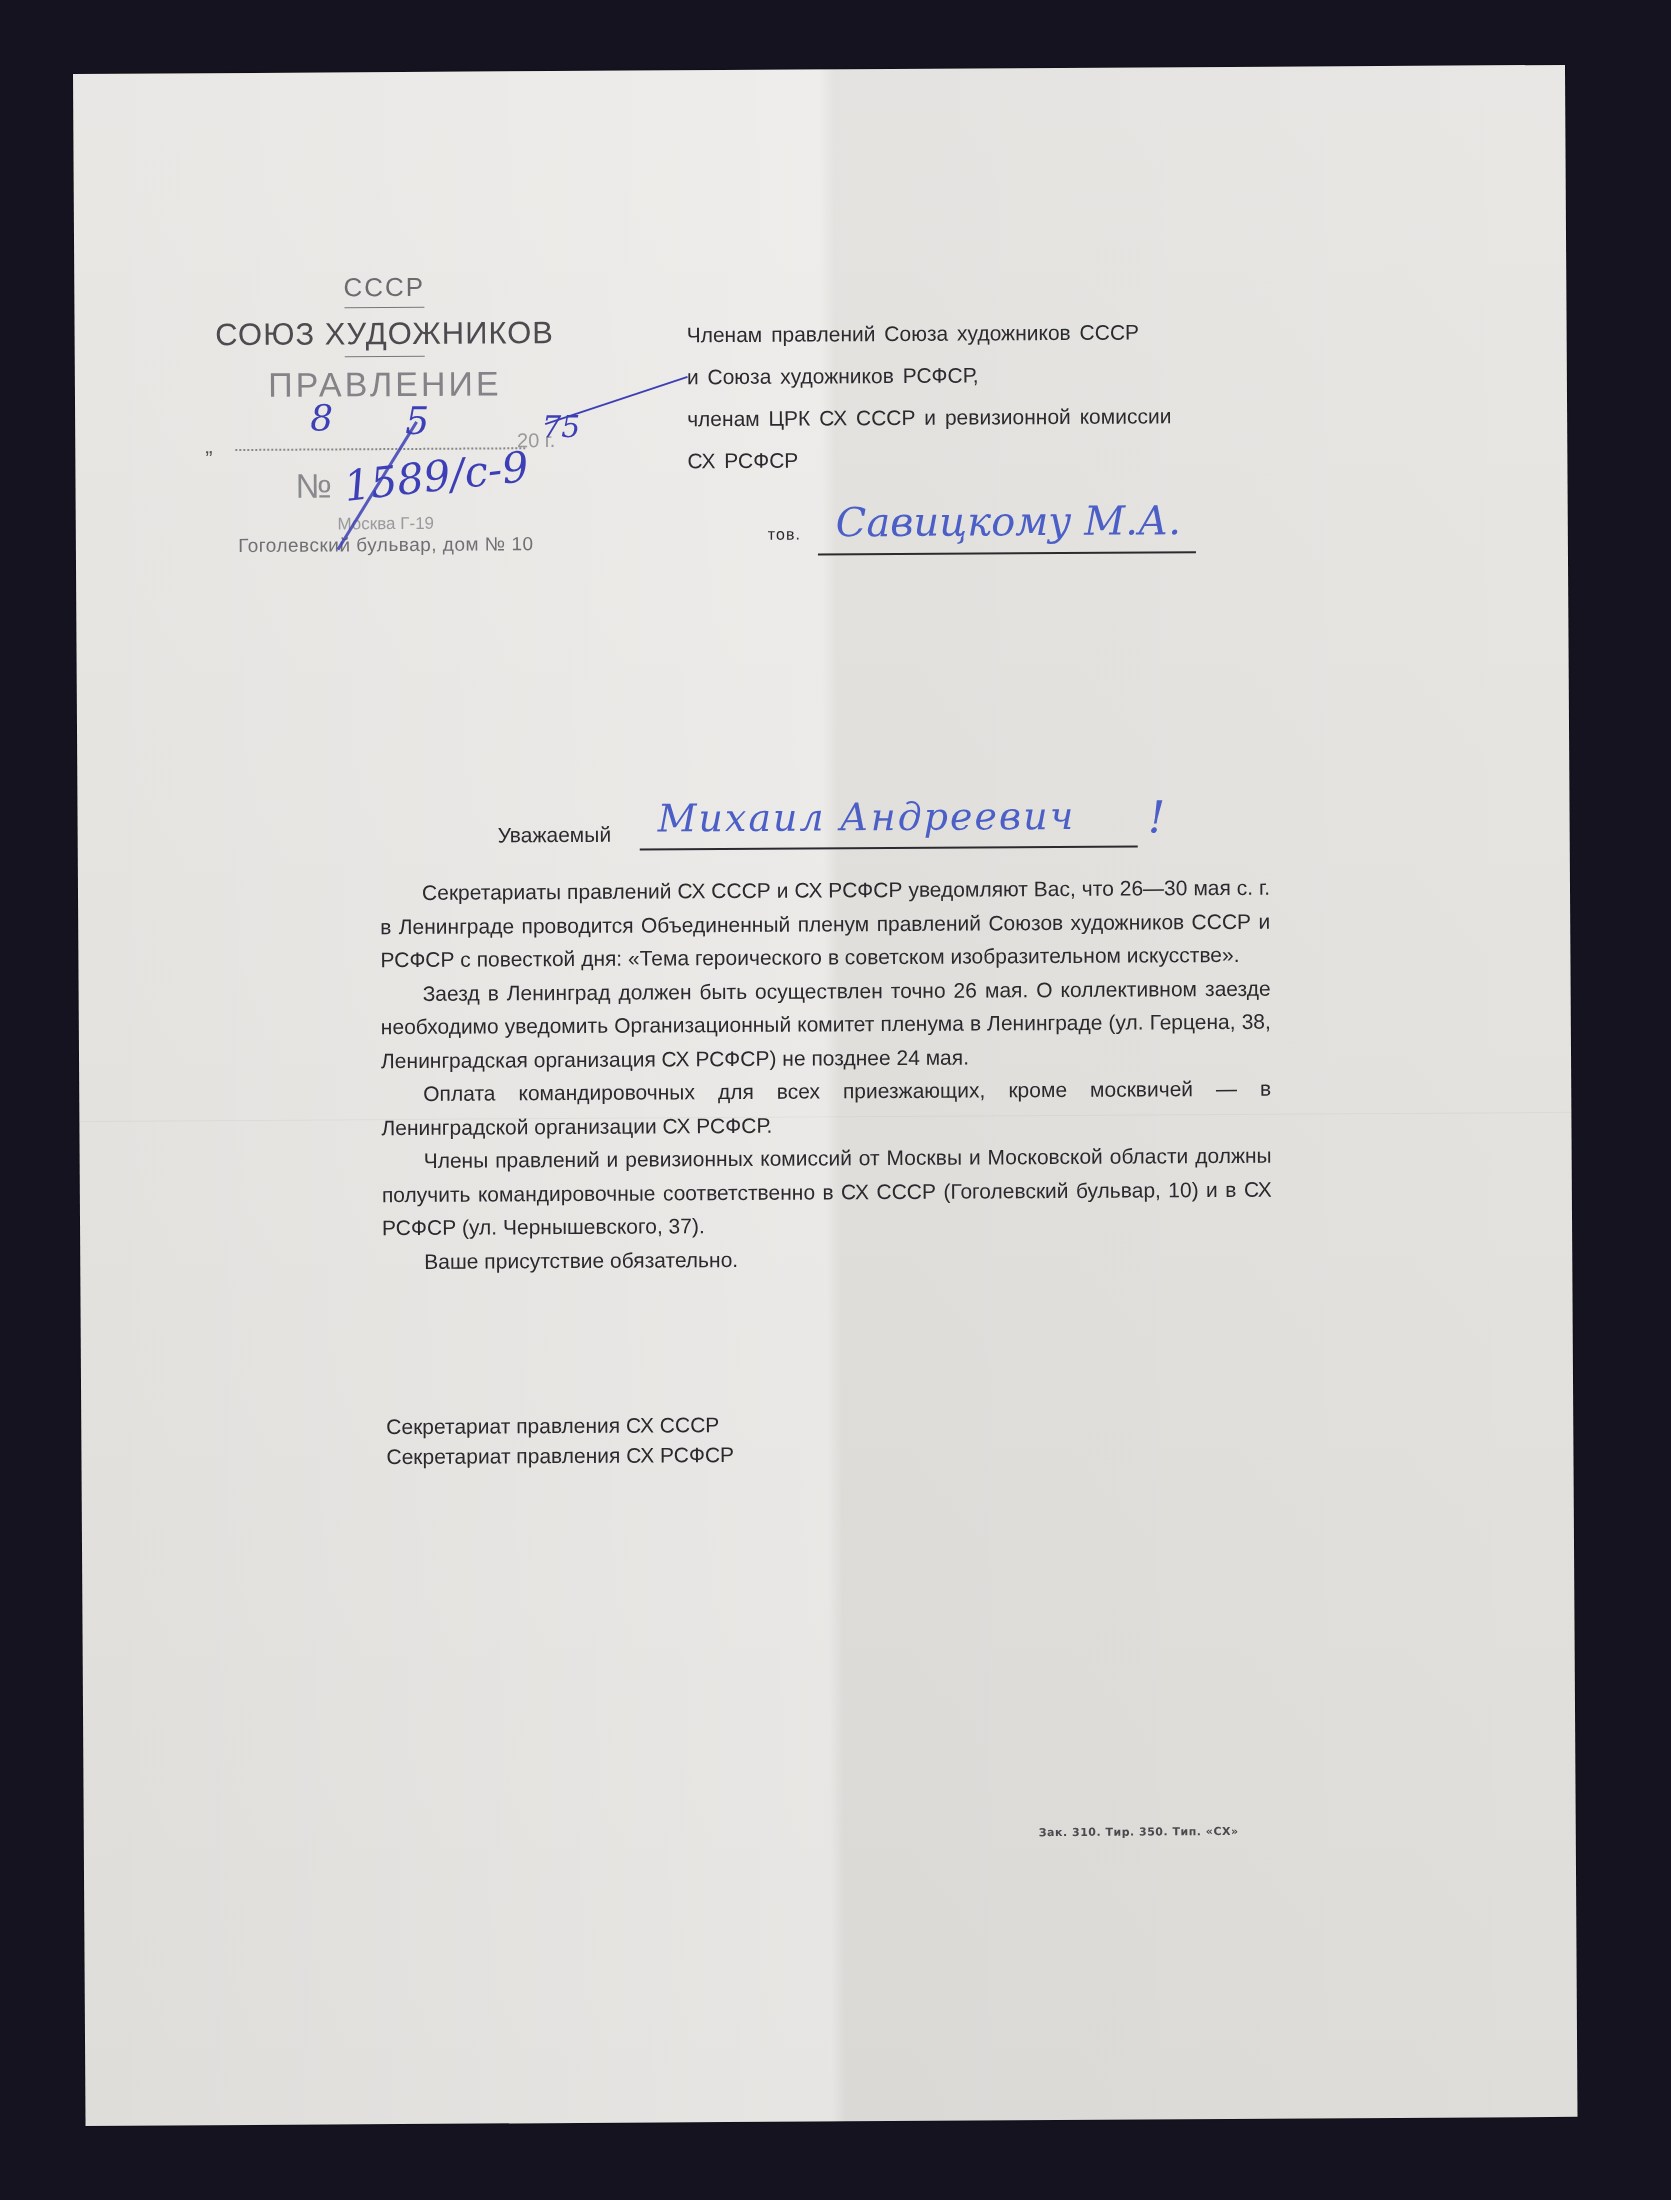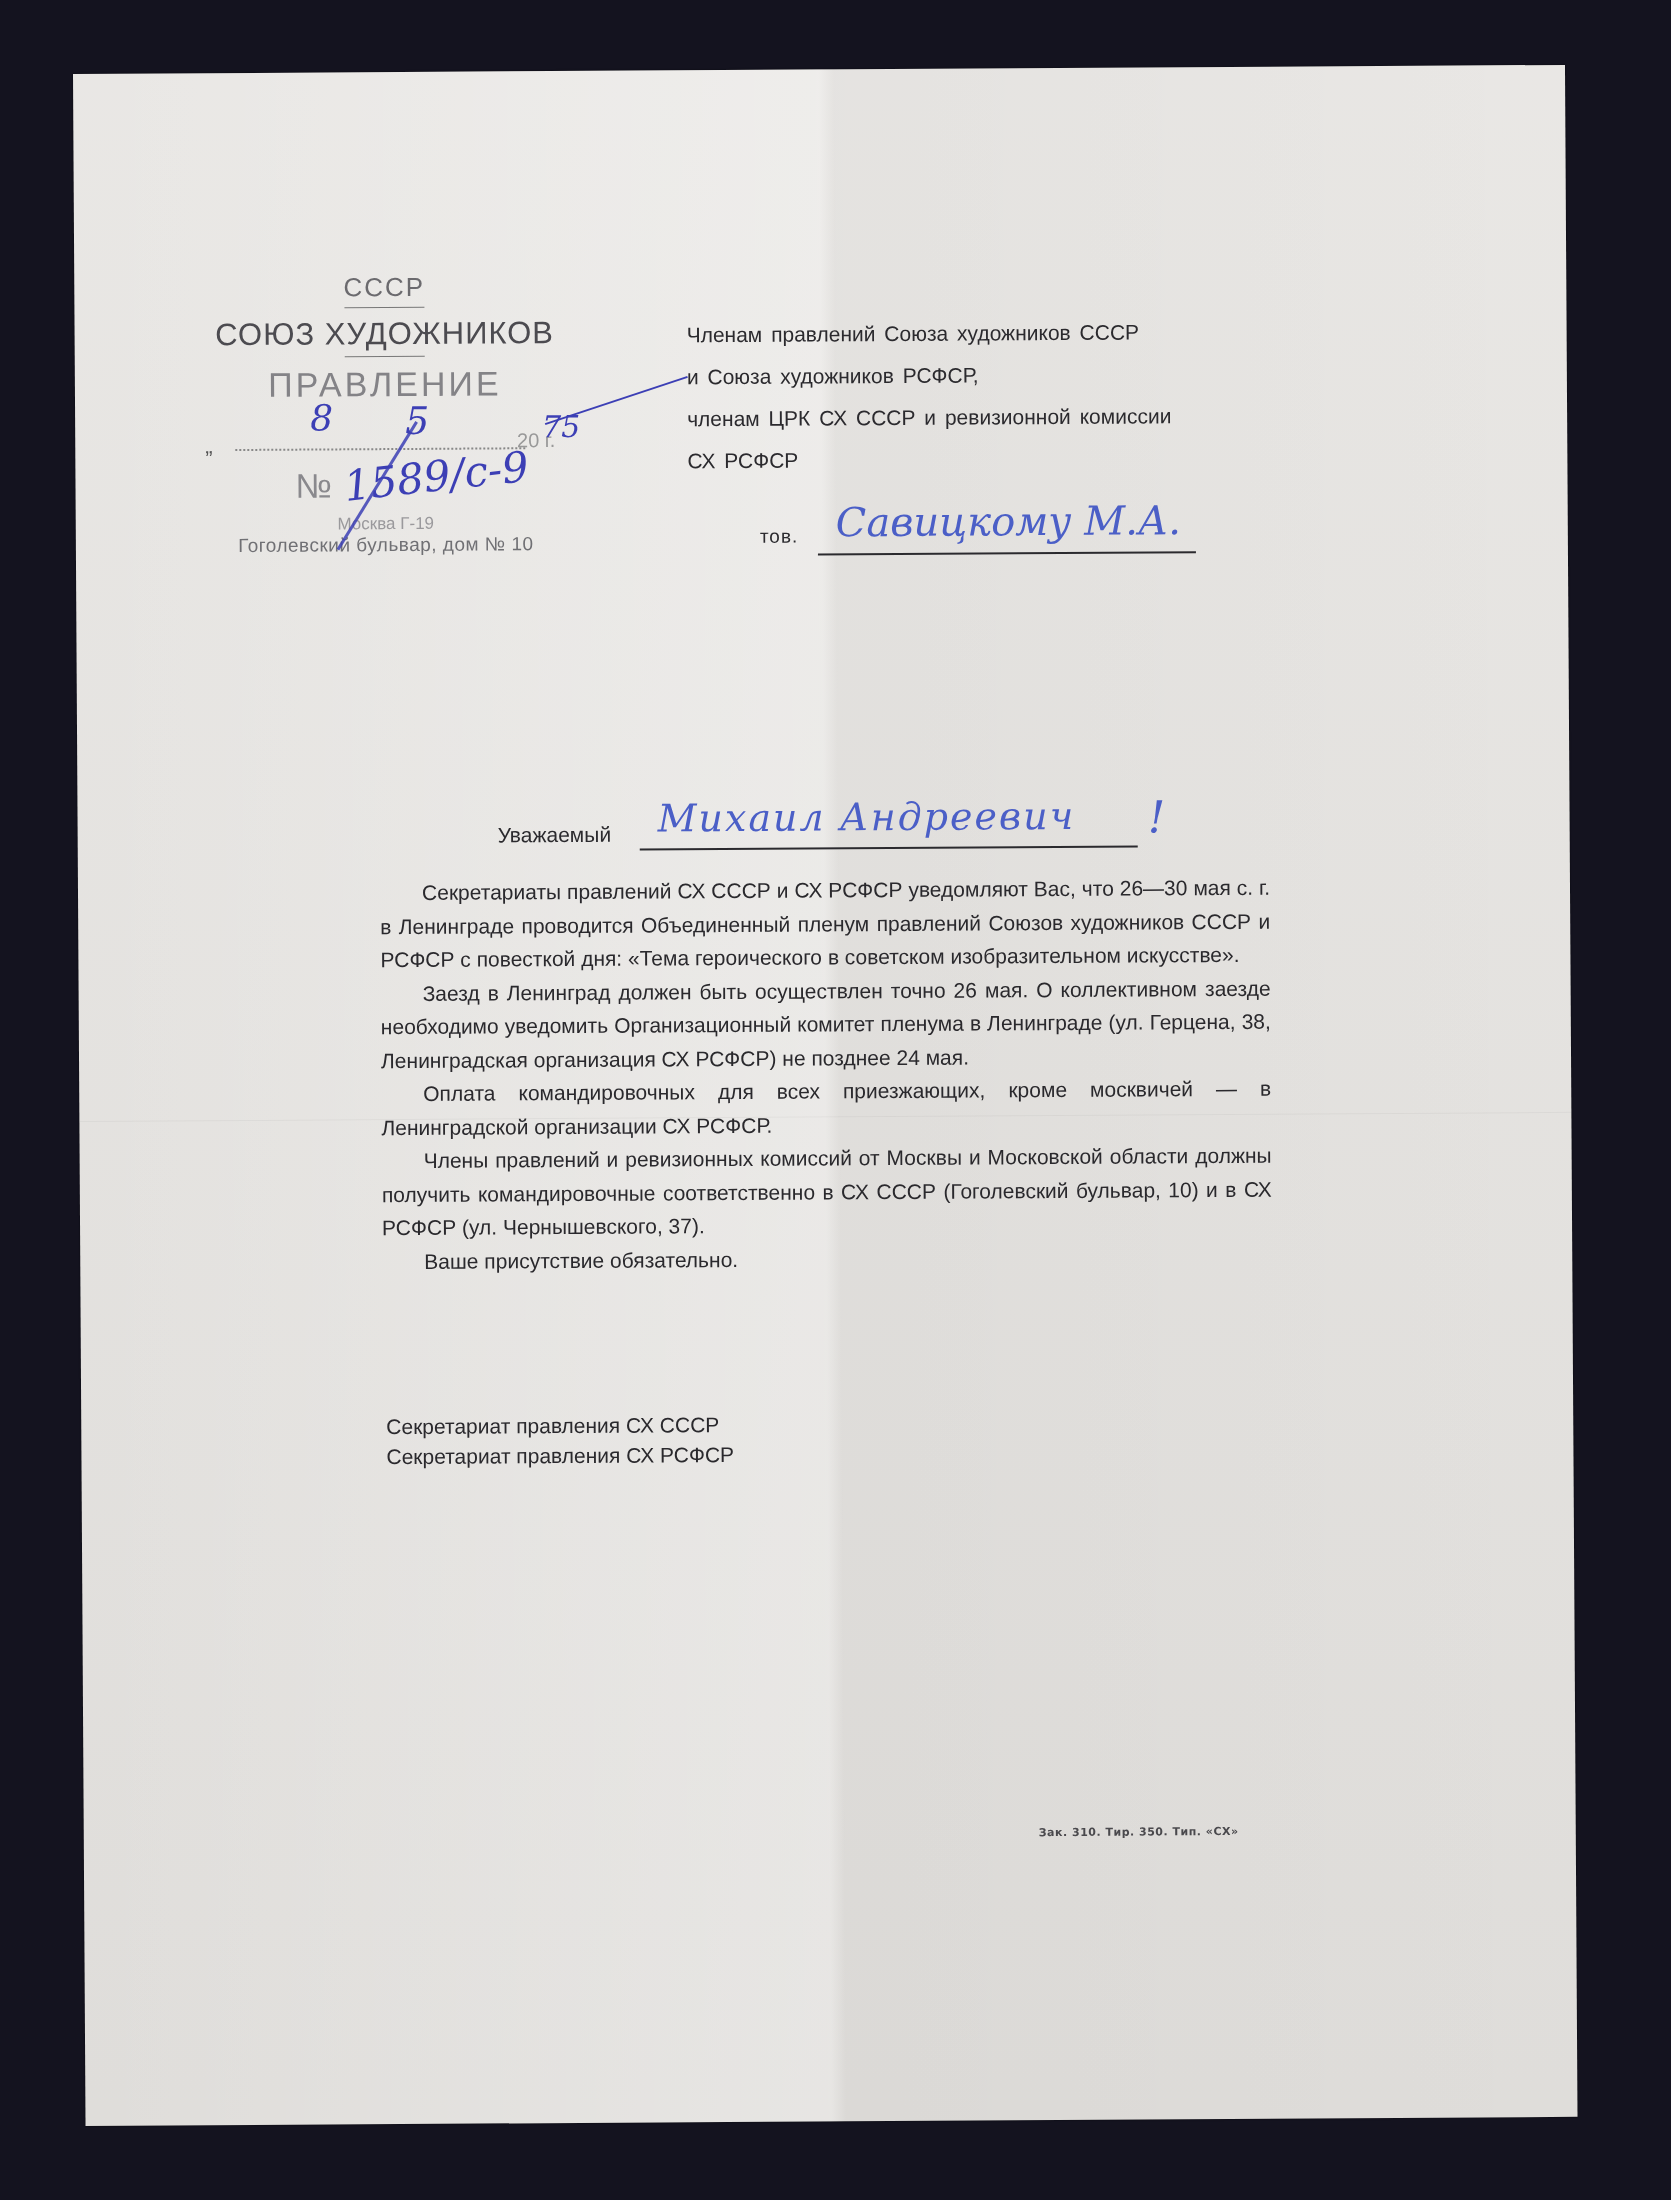--- a/index.html
+++ b/index.html
@@ -42,21 +42,21 @@
   .hand.day { left: 235px; top: 325px; font-size: 36px; }
   .hand.month { left: 330px; top: 327px; font-size: 38px; }
   .hand.year { left: 467px; top: 338px; font-size: 30px; }
   .hand.regno { left: 268px; top: 380px; font-size: 42px; transform: rotate(-6deg); }
   .slash-line { position:absolute; left: 340px; top: 350px; width: 3px; height: 150px; background:#3c3fb5; transform: rotate(32deg); transform-origin: top; opacity: 0.85;}
   .stroke-line { position:absolute; left: 470px; top: 352px; width: 150px; height:2px; background:#3c3fb5; transform: rotate(-18deg); transform-origin:left; }
 
   
   .addressee { position:absolute; left: 612px; top: 244px; width: 620px; font-family:"Liberation Sans", sans-serif; font-size: 21px; color:#2b2a2e; line-height: 42px; word-spacing: 3px; }
   .tov-row { position:absolute; left: 680px; top: 436px; width: 560px; height: 60px; }
-  .tov-row .tov { position:absolute; left: 4px; top: 20px; font-size: 19px; color:#2b2a2e; font-family:"Liberation Sans", sans-serif; letter-spacing: 1px; }
+  .tov-row .tov { position:absolute; left: 12px; top: 20px; font-size: 16px; color:#2b2a2e; font-family:"Liberation Sans", sans-serif; letter-spacing: 1px; }
   .tov-row .line { position:absolute; left: 62px; top: 48px; width: 378px; height: 2px; background:#2b2a2e; }
   .tov-row .name { position:absolute; left: 80px; top: -6px; font-family:"DejaVu Serif", serif; font-style: italic; font-size: 40px; color:#4b5fc7; white-space:nowrap; }
 
   .greet-row { position:absolute; left: 420px; top: 730px; width: 740px; height: 70px; }
   .greet-row .lbl { position:absolute; left: 0; top: 22px; font-size: 21px; color:#2b2a2e; font-family:"Liberation Sans", sans-serif; }
   .greet-row .line { position:absolute; left: 142px; top: 48px; width: 498px; height: 2px; background:#2b2a2e; }
   .greet-row .name { position:absolute; left: 160px; top: -4px; font-family:"DejaVu Serif", serif; font-style: italic; font-size: 38px; color:#4b5fc7; white-space:nowrap; letter-spacing: 2px;}
   .greet-row .excl { position:absolute; left: 650px; top: -6px; font-family:"DejaVu Serif", serif; font-style: italic; font-size: 44px; color:#4b5fc7; }
 
   .body { position:absolute; left: 302px; top: 804px; width: 890px; font-family:"Liberation Sans", sans-serif; font-size: 21px; line-height: 33.5px; color:#2a292d; text-align: justify; }

